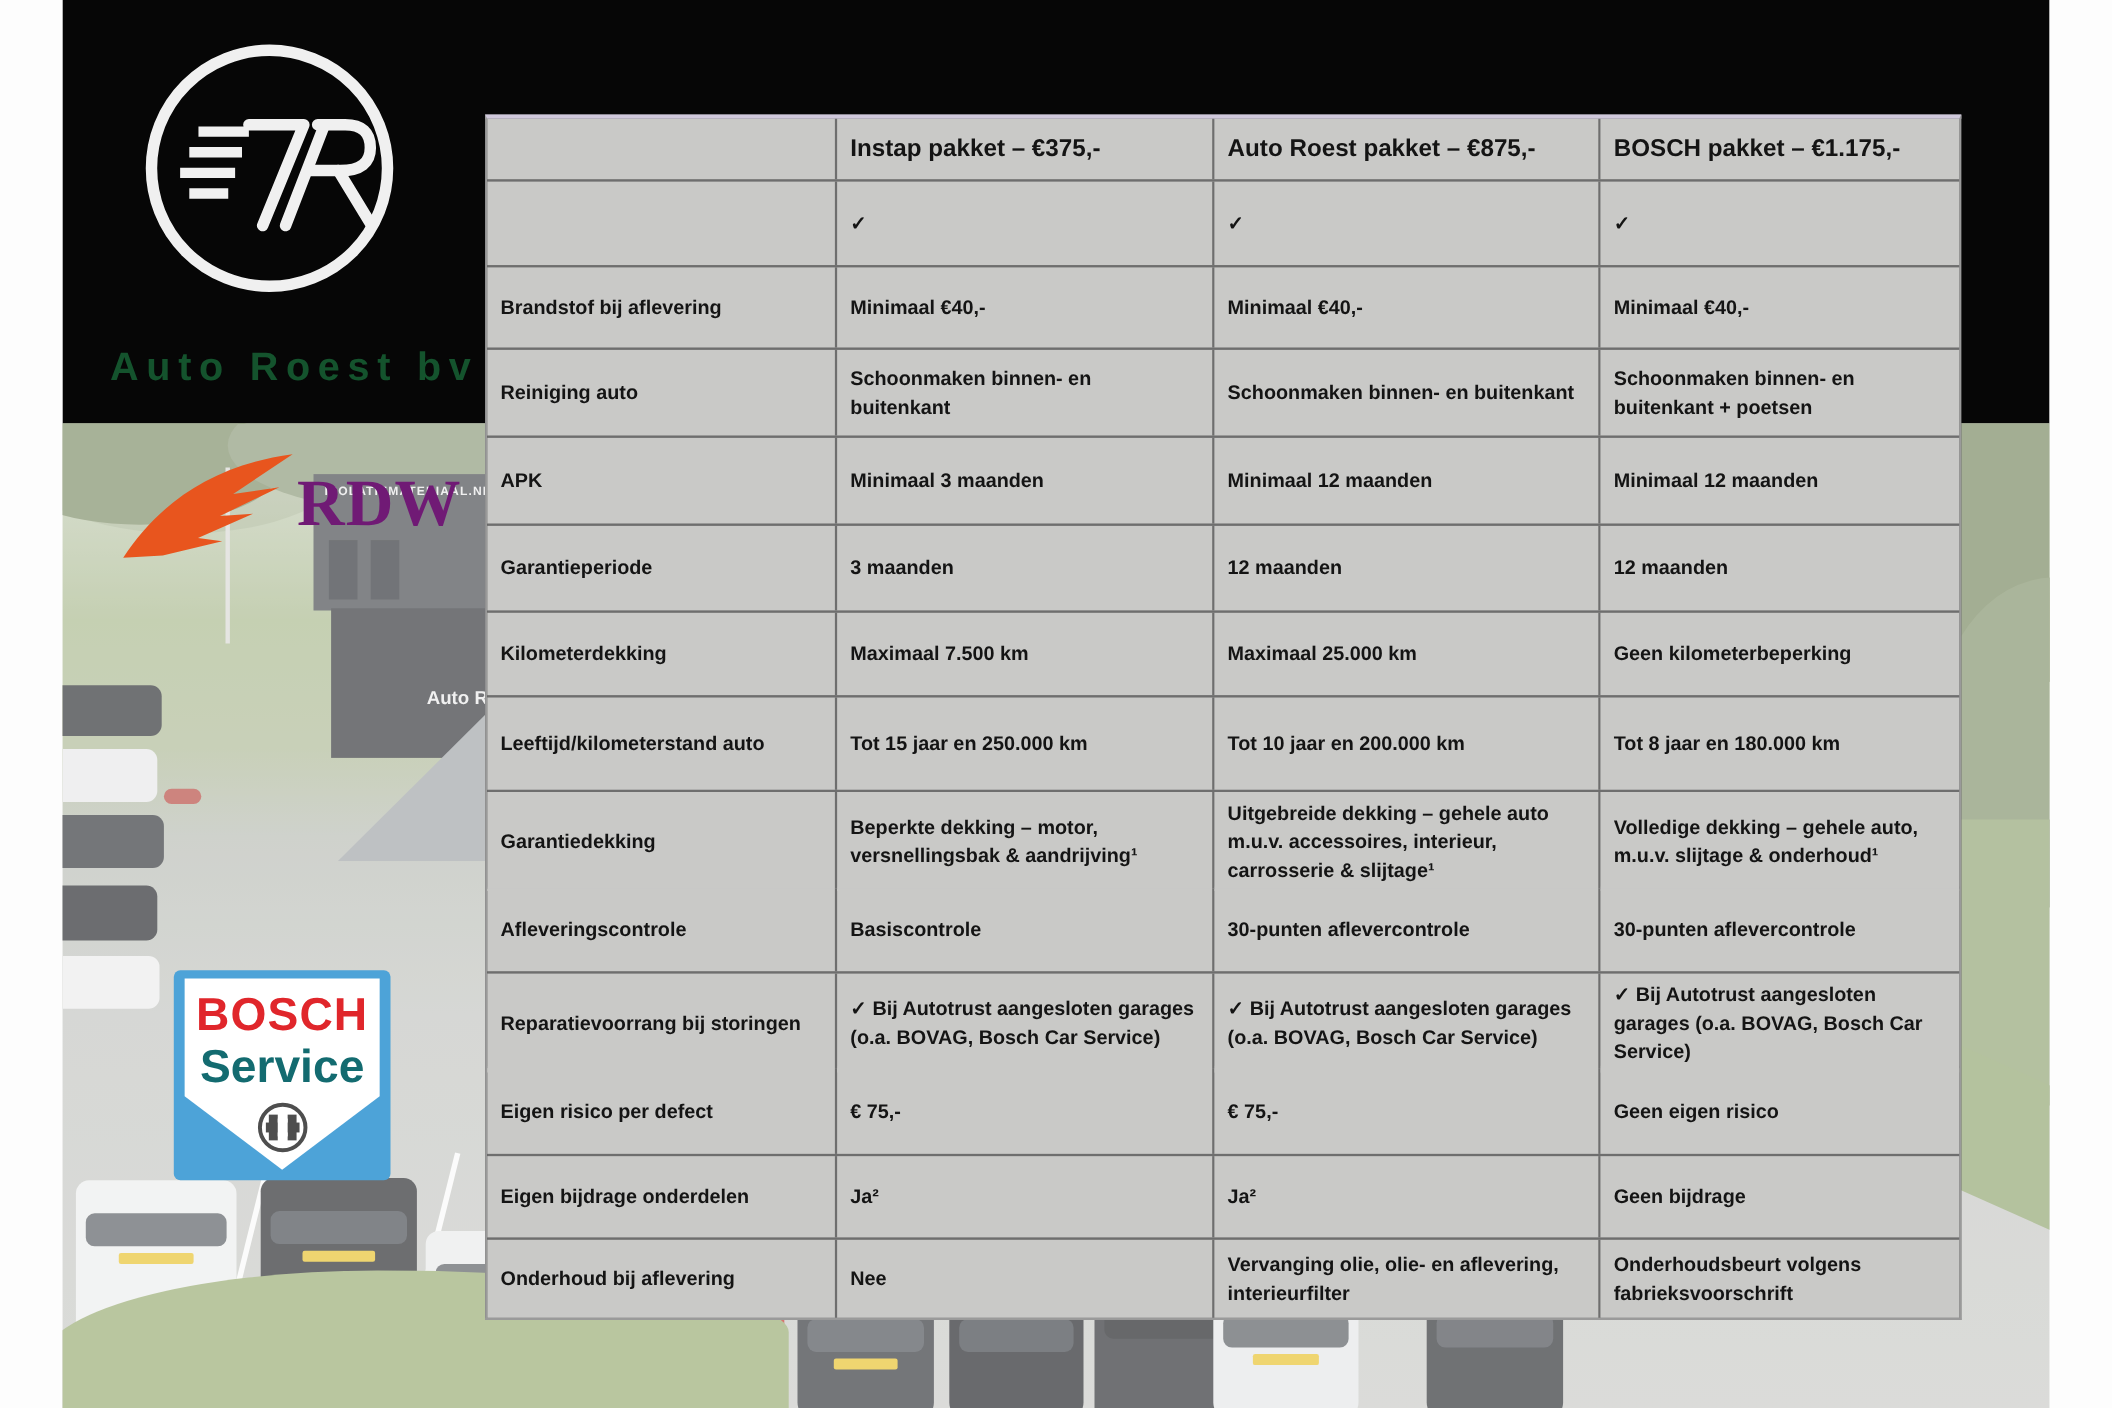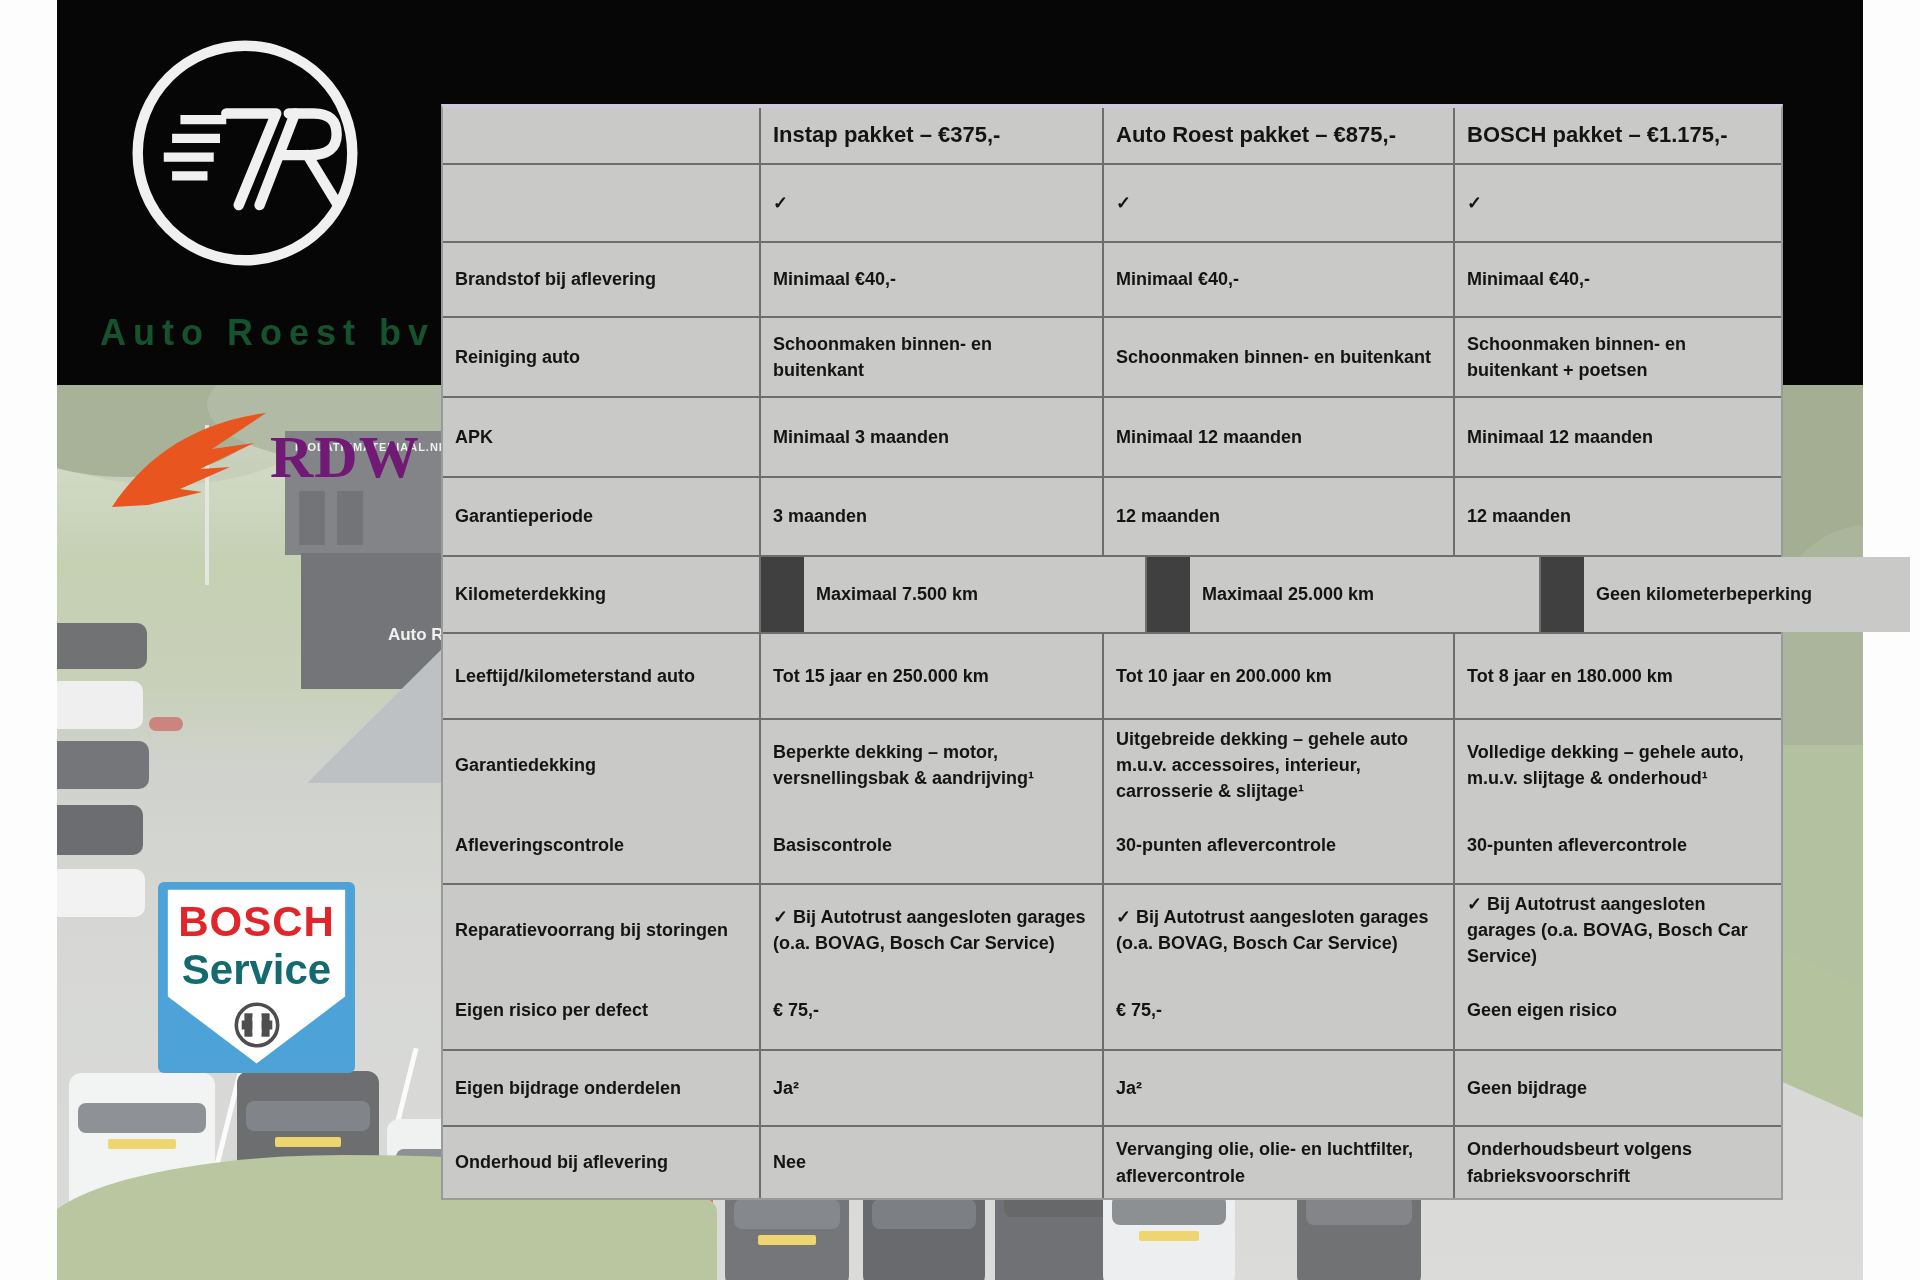--- a/index.html
+++ b/index.html
@@ -228,21 +228,21 @@
           <div class="cell">Minimaal 3 maanden</div>
           <div class="cell">Minimaal 12 maanden</div>
           <div class="cell">Minimaal 12 maanden</div>
         </div>
         <div class="t-row" style="height: 79px;">
           <div class="cell">Garantieperiode</div>
           <div class="cell">3 maanden</div>
           <div class="cell">12 maanden</div>
           <div class="cell">12 maanden</div>
         </div>
-        <div class="t-row" style="height: 77px; gap: 43px;">
+        <div class="t-row" style="height: 77px;">
           <div class="cell">Kilometerdekking</div>
           <div class="cell">Maximaal 7.500 km</div>
           <div class="cell">Maximaal 25.000 km</div>
           <div class="cell">Geen kilometerbeperking</div>
         </div>
         <div class="t-row" style="height: 86px;">
           <div class="cell">Leeftijd/kilometerstand auto</div>
           <div class="cell">Tot 15 jaar en 250.000 km</div>
           <div class="cell">Tot 10 jaar en 200.000 km</div>
           <div class="cell">Tot 8 jaar en 180.000 km</div>
@@ -273,19 +273,19 @@
         </div>
         <div class="t-row" style="height: 76px;">
           <div class="cell">Eigen bijdrage onderdelen</div>
           <div class="cell">Ja²</div>
           <div class="cell">Ja²</div>
           <div class="cell">Geen bijdrage</div>
         </div>
         <div class="t-row" style="height: 71px;">
           <div class="cell">Onderhoud bij aflevering</div>
           <div class="cell">Nee</div>
-          <div class="cell">Vervanging olie, olie- en luchtfilter, aflevercontrole</div>
+          <div class="cell">Vervanging olie, olie- en aflevering, interieurfilter</div>
           <div class="cell">Onderhoudsbeurt volgens fabrieksvoorschrift</div>
         </div>
       </div>
   </div>
 
 </div>
 
 </body></html>

